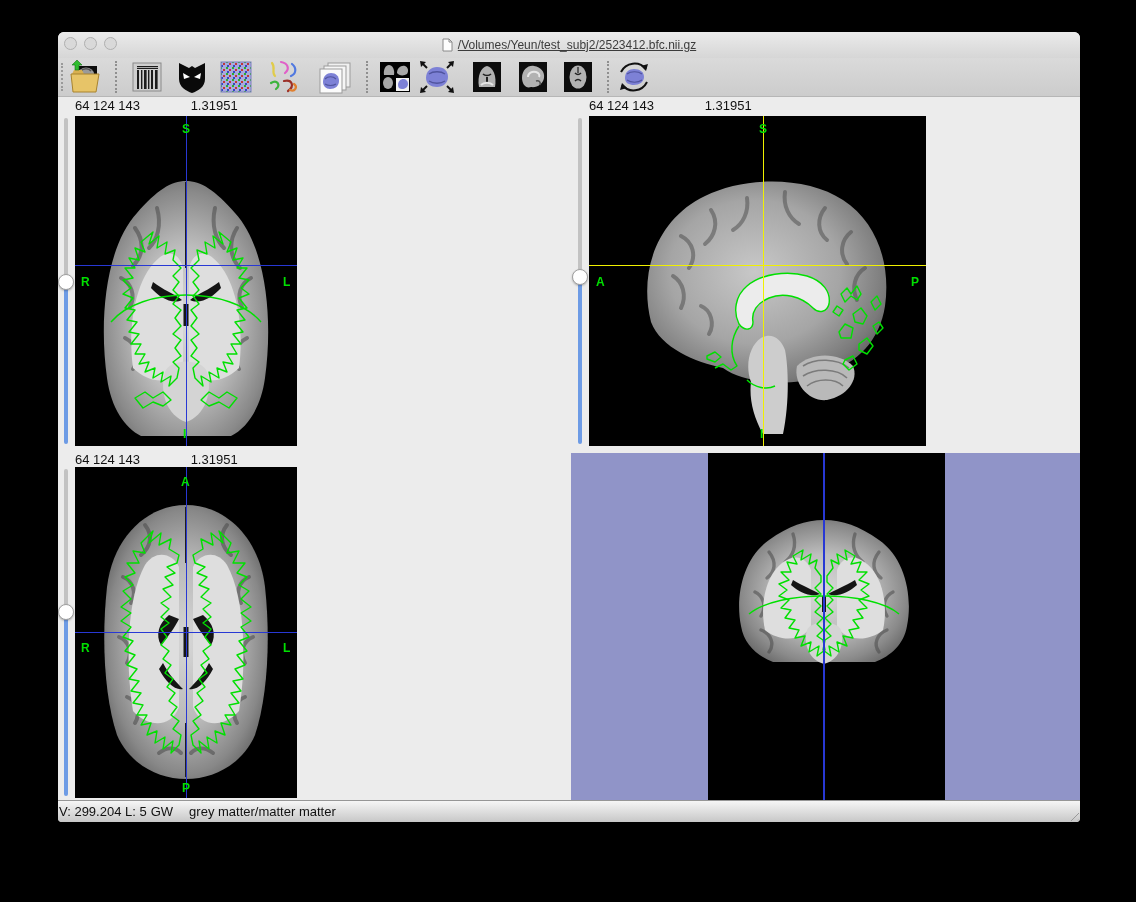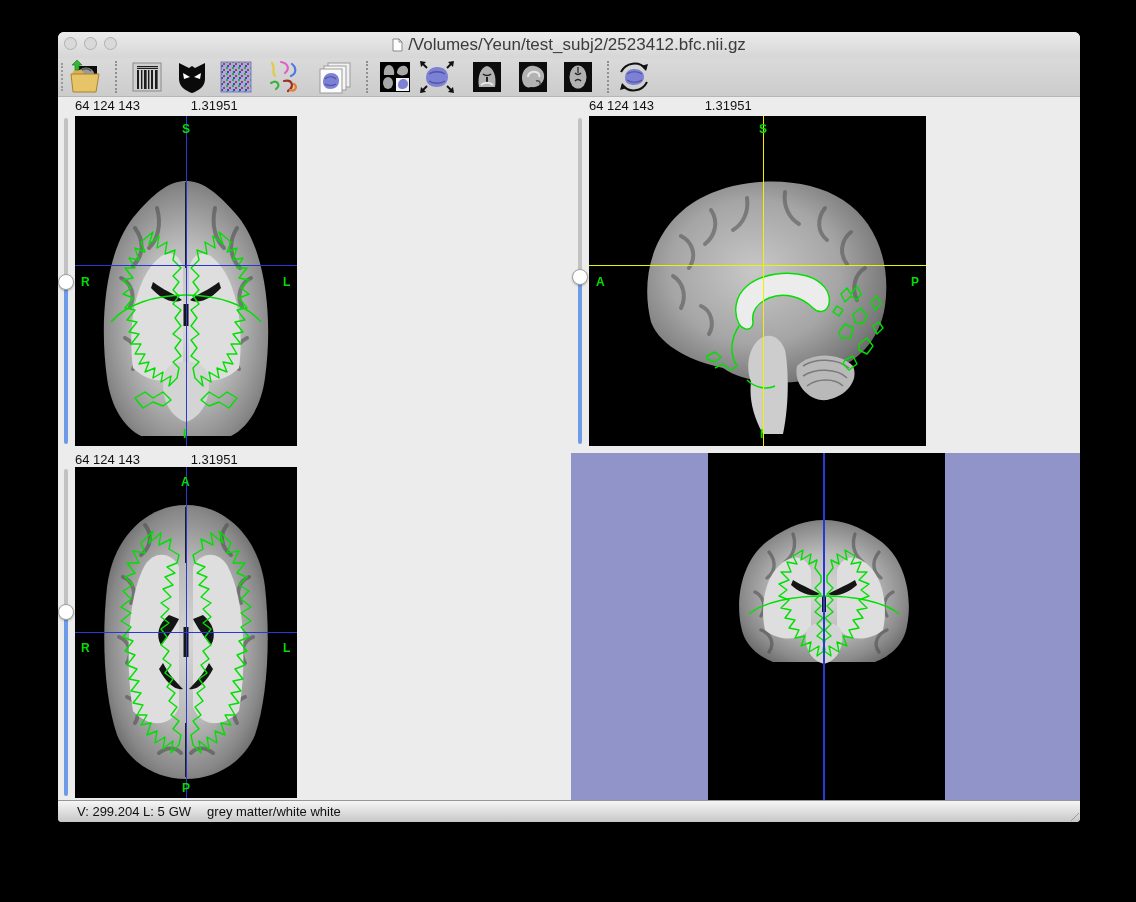--- a/index.html
+++ b/index.html
@@ -9,21 +9,21 @@
           border-radius:6px 6px 4px 4px;box-shadow:0 10px 30px rgba(0,0,0,.6);}
   
   .titlebar{position:absolute;left:0;top:0;width:100%;height:26px;
             background:linear-gradient(#ebebeb,#d6d6d6);border-bottom:1px solid #b4b4b4;
             border-radius:6px 6px 0 0;}
   .tlight{position:absolute;top:5px;width:13px;height:13px;border-radius:50%;
           background:#d9d9d9;border:1px solid #b0b0b0;box-sizing:border-box;}
   .title-group{position:absolute;left:0;right:0;top:0;height:26px;display:flex;
                align-items:center;justify-content:center;gap:5px;}
   .proxy{width:11px;height:14px;display:inline-block;}
-  .title-text{font-size:17px;color:#3c3c3c;}
+  .title-text{font-size:12px;color:#3c3c3c;text-decoration:underline;}
   
   .toolbar{position:absolute;left:0;top:26px;width:100%;height:39px;
            background:linear-gradient(#dadada,#cccccc);border-bottom:1px solid #b6b6b6;box-sizing:border-box;}
   .tb-sep{position:absolute;top:3px;height:32px;width:0;border-left:2px dotted #8f8f8f;}
   .tb-grip{position:absolute;left:3px;top:5px;height:28px;width:0;border-left:2px dotted #9a9a9a;}
   .tb-btn{position:absolute;top:0;width:38px;height:38px;display:flex;align-items:center;
           justify-content:center;cursor:default;}
   .tb-btn svg{display:block;}
   
   .vheader{position:absolute;font-size:13px;color:#111;white-space:nowrap;}
@@ -45,21 +45,21 @@
   
   .surface{position:absolute;background:var(--surface-background,#9094c8);}
   .surface-strip{position:absolute;left:137px;top:0;width:237px;height:347px;background:#000;}
   .surface-line{position:absolute;top:0;bottom:0;left:115px;width:2px;background:var(--crosshair-blue,#2838d4);}
   
   .statusbar{position:absolute;left:0;top:768px;width:100%;height:22px;
              background:linear-gradient(#f6f6f6,#c7c7c7);border-top:1px solid #969696;
              box-sizing:border-box;display:flex;align-items:center;font-size:13px;color:#111;
              border-radius:0 0 4px 4px;}
   .statusbar span{white-space:pre;}
-  .sb-voxel{margin-left:19px;}
+  .sb-voxel{margin-left:1px;}
   .sb-tag{margin-left:4px;}
   .sb-desc{margin-left:16px;}
   .resize-grip{position:absolute;right:1px;bottom:1px;width:12px;height:12px;
     background:repeating-linear-gradient(135deg,transparent 0 3px,#9a9a9a 3px 4px);
     clip-path:polygon(100% 0,100% 100%,0 100%);border-radius:0 0 4px 0;}
 </style>
 </head>
 <body>
 
 <div id="stage">
@@ -435,18 +435,18 @@
             <use href="#sur-gl" transform="translate(194,0) scale(-1,1)"></use>
         <path class="contour" d="M22,96 C50,72 144,72 172,96"></path>
       </svg>
       <div class="surface-line"></div>
     </div>
   </div>
 
   <div class="statusbar">
     <span class="sb-voxel">V: 299.204 L: 5</span>
     <span class="sb-tag">GW</span>
-    <span class="sb-desc">grey matter/white white</span>
+    <span class="sb-desc">grey matter/matter matter</span>
   </div>
   <div class="resize-grip"></div>
 
  </div>
 </div>
 
 </body></html>

